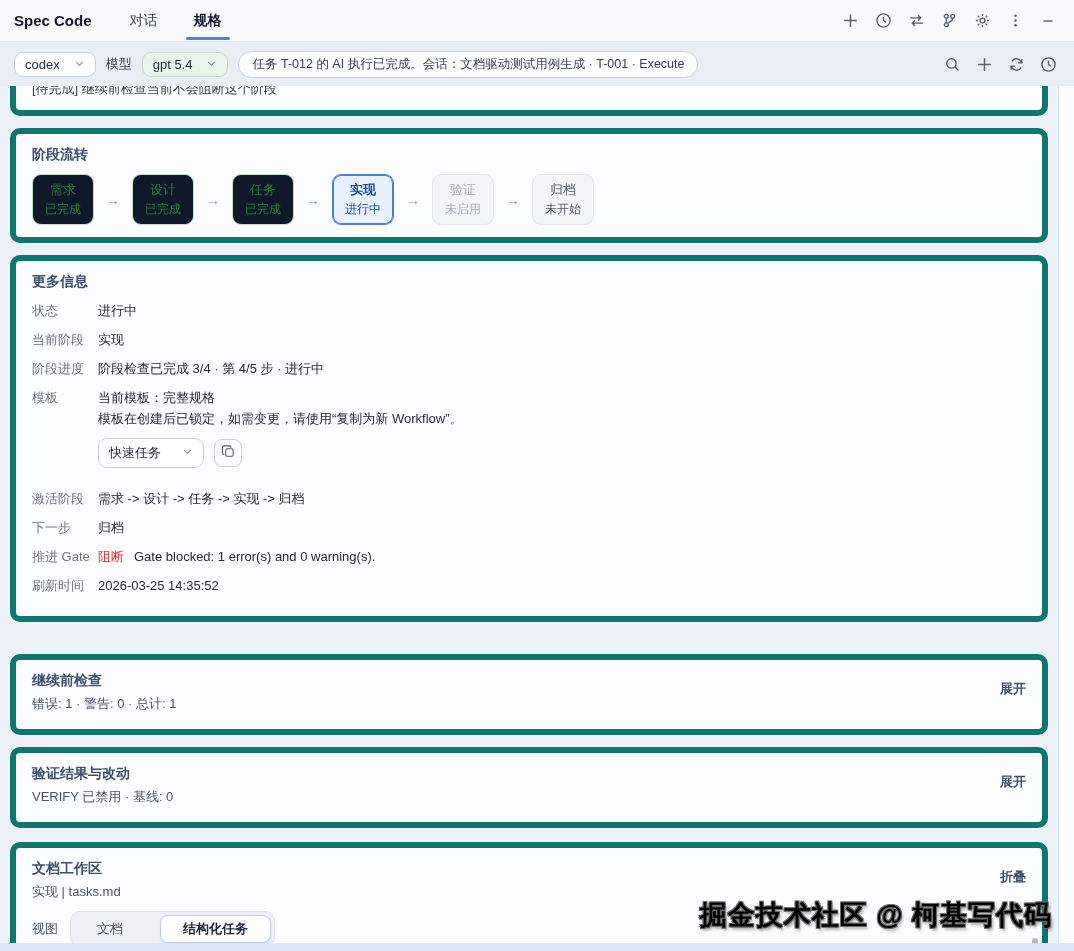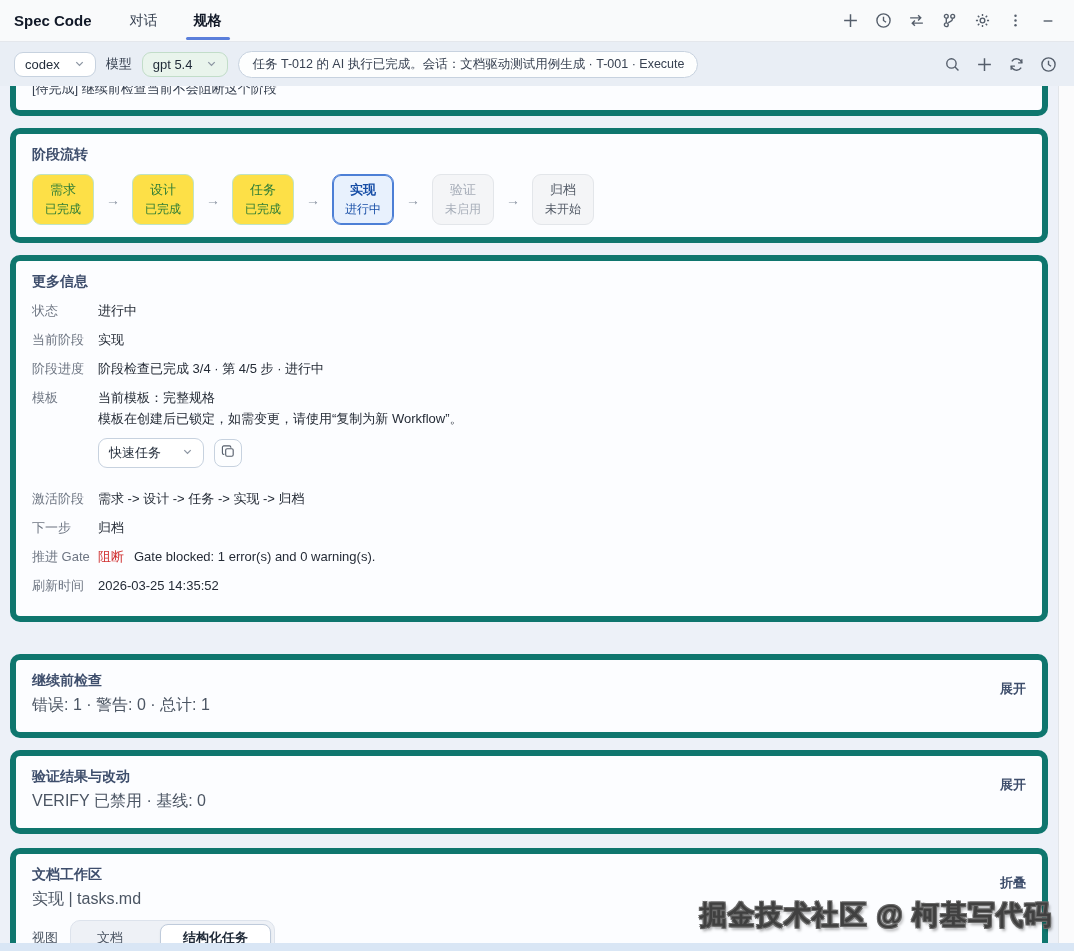--- a/index.html
+++ b/index.html
@@ -22,34 +22,34 @@
   .pill-select.green { background:#e9f4ec; border-color:#c2ddc9; }
   .pill-select .chev { color:#8b94a1; }
   .toolbar-label { font-size:13px; color:#374151; }
   .status-pill { background:#fdfefe; border:1px solid #c7d2df; border-radius:14px; padding:4px 13px; font-size:12.5px; color:#374151; white-space:nowrap; }
   .toolbar-icons { margin-left:auto; display:flex; align-items:center; gap:8px; }
 
   
   .content { position:absolute; top:86px; left:0; right:16px; bottom:0; padding:0 10px; overflow:hidden; }
   .card { background:#fcfdff; border:6px solid #0f766e; border-radius:10px; padding:12px 16px; }
   .card-title { font-size:14px; font-weight:bold; color:#3e4e6c; }
-  .card-sub { font-size:16px; color:#4b5563; margin-top:5px; }
+  .card-sub { font-size:13px; color:#4b5563; margin-top:5px; }
   .card-head { display:flex; align-items:flex-start; }
   .expand-link { margin-left:auto; font-size:13px; font-weight:bold; color:#3e4e6c; cursor:pointer; padding-top:8px; }
 
   .notice-card { margin-top:-20px; border-top:none; border-radius:0 0 10px 10px; padding-top:14px; }
   .notice-text { font-size:13px; color:#374151; }
 
   
   .stage-card { margin-top:12px; }
   .stage-row { display:flex; align-items:center; gap:12px; margin-top:10px; }
   .stage-box { display:flex; flex-direction:column; align-items:center; justify-content:center; gap:2px; min-width:58px; padding:6px 12px; border-radius:9px; border:1px solid transparent; cursor:pointer; }
   .stage-box .stage-name { font-size:13px; }
   .stage-box .stage-status { font-size:12px; }
-  .stage-box.done { background:#fde047; border-color:#c0e3c4; color:#2e7d36; }
+  .stage-box.done { background:#0f172a; border-color:#c0e3c4; color:#2e7d36; }
   .stage-box.active { background:#e8f1fd; border-color:#4c7fd6; color:#174ea6; box-shadow:0 0 0 1px #4c7fd6 inset; }
   .stage-box.active .stage-name { font-weight:bold; }
   .stage-box.disabled { background:#f4f5f7; border-color:#e3e6ea; color:#a6adb8; }
   .stage-box.pending { background:#f4f5f7; border-color:#e3e6ea; color:#525a66; }
   .stage-arrow { color:#8a94a3; font-size:14px; }
 
   
   .info-card { margin-top:12px; padding-bottom:20px; }
   .info-rows { margin-top:10px; display:flex; flex-direction:column; gap:9px; }
   .info-row { display:flex; align-items:flex-start; }
@@ -76,21 +76,21 @@
   .task-text { flex:1; min-width:0; }
   .task-title { font-size:13.5px; color:#1f2937; }
   .task-badge { flex:none; margin:2px 46px 0 12px; background:#ecf9ef; border:1px solid #aedfb8; color:#2f9e44; font-size:11px; font-weight:bold; letter-spacing:.5px; border-radius:6px; padding:3px 9px; }
   .task-scrollbar { position:absolute; top:90px; right:4px; width:6px; height:160px; border-radius:3px; background:#b6bac0; cursor:grab; }
 
   
   .page-scroll { position:absolute; top:86px; right:0; bottom:0; width:16px; background:#fbfbfc; border-left:1px solid #e2e5e9; }
 
   .bottom-strip { position:absolute; left:0; right:0; bottom:0; height:8px; background:#d9e6f5; z-index:6; }
 
-  .watermark { position:absolute; right:22px; bottom:18px; z-index:7; font-size:27px; font-weight:bold; letter-spacing:1px; color:#404040; white-space:nowrap;
+  .watermark { position:absolute; right:22px; bottom:18px; z-index:7; font-size:27px; font-weight:bold; letter-spacing:1px; color:#000000; white-space:nowrap;
     text-shadow:-1px -1px 0 #6a6a6a, 1px -1px 0 #6a6a6a, -1px 1px 0 #6a6a6a, 1px 1px 0 #6a6a6a, 2px 3px 3px rgba(0,0,0,.35); pointer-events:none; }
 </style>
 </head>
 <body>
 
 <div class="header">
   <span class="app-title">Spec Code</span>
   <div class="tab">
       <span>对话</span>
     </div>

